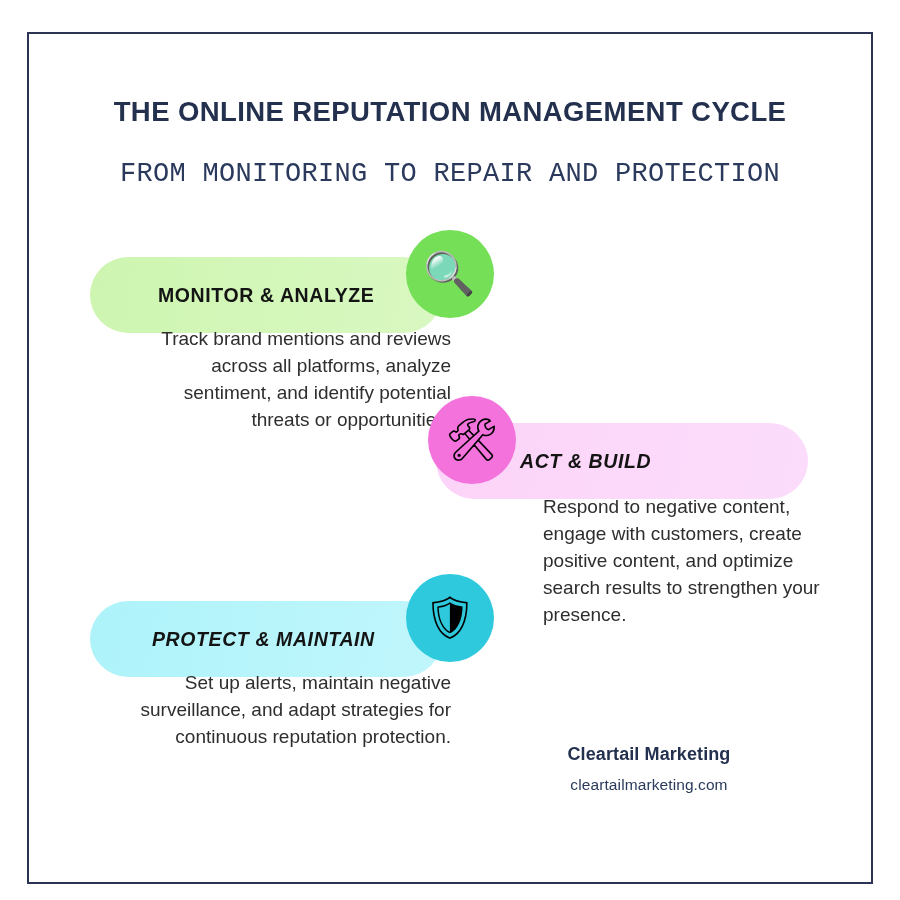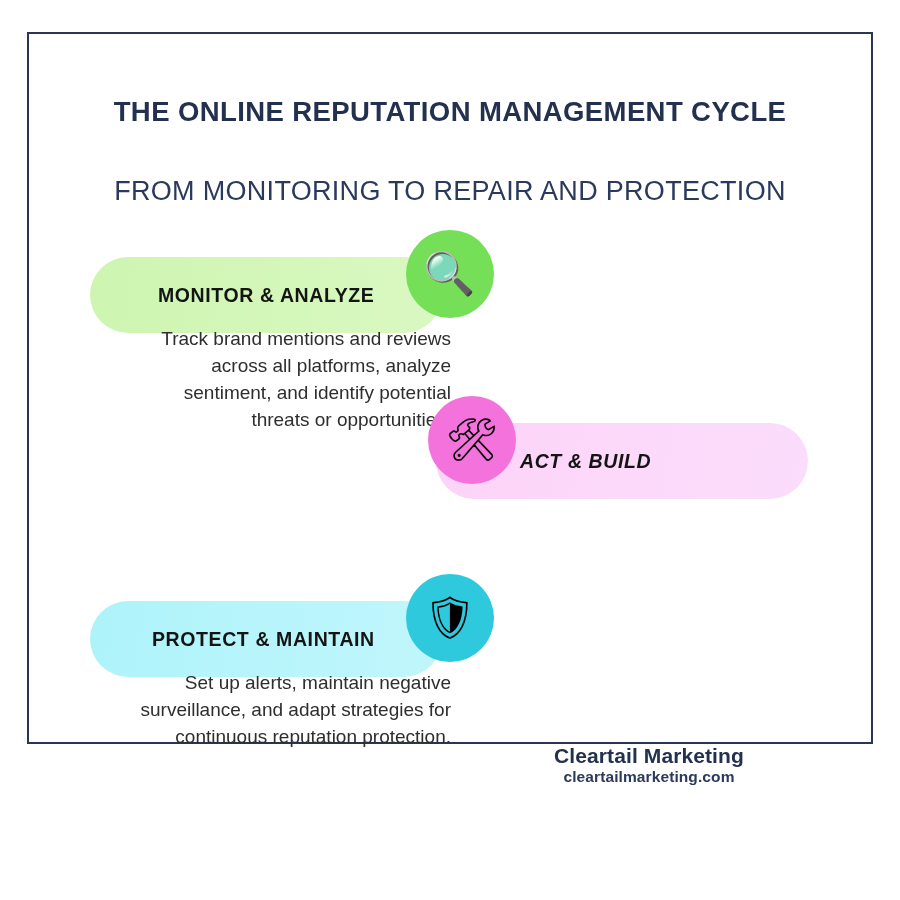--- a/index.html
+++ b/index.html
@@ -14,21 +14,21 @@
     -webkit-font-smoothing: antialiased;
     overflow: hidden;
   }
 
   
   .poster {
     position: absolute;
     left: 27px;
     top: 32px;
     width: 846px;
-    height: 712px;
+    height: 852px;
     box-sizing: border-box;
     border: 2px solid #2b3553;
     background: #ffffff;
   }
 
   
   .header {
     position: absolute;
     left: 0;
     top: 0;
@@ -38,27 +38,27 @@
   .title {
     margin: 0;
     padding-top: 62px;
     font-size: 27.5px;
     font-weight: 700;
     letter-spacing: 0.4px;
     color: #23314f;
     font-family: "Liberation Sans", sans-serif;
   }
   .subtitle {
-    margin: 17px;
+    margin: 0;
     padding-top: 31px;
     font-size: 27px;
     font-weight: 400;
     letter-spacing: 0.3px;
     color: #2b3a5c;
-    font-family: Liberation Sans, sans-serif;
+    font-family: Liberation Mono, monospace;
   }
 
   
   .steps {
     position: absolute;
     left: 0;
     top: 196px;
     width: 100%;
     height: 520px;
   }
@@ -123,42 +123,43 @@
   
   .step-2 { left: 371px; top: 166px; width: 450px; }
   .step-2 .pill { left: 36px; width: 372px; padding-left: 84px;
       background: linear-gradient(100deg,#fcd3f8 0%,#fcd9fa 55%,#fbdcfb 100%); font-style: italic; }
   .step-2 .badge { left: 28px; background: #f472dc; }
   .step-2 .desc { left: 112px; top: 98px; width: 300px; text-align: left; }
 
   
   .step-3 { left: 61px; top: 344px; width: 450px; }
   .step-3 .pill { left: 0; width: 352px; padding-left: 62px;
-      background: linear-gradient(100deg,#aef3fa 0%,#b8f5fb 55%,#c0f6fc 100%); }
+      background: linear-gradient(100deg,#aef3fa 0%,#b8f5fb 55%,#c0f6fc 100%); font-style: italic; }
   .step-3 .badge { left: 316px; background: #2ec9dd; }
   .step-3 .desc { left: 0; top: 96px; width: 330px; text-align: right; }
 
   
   .footer {
     position: absolute;
     left: 440px;
     top: 710px;
     width: 360px;
     text-align: center;
   }
   .brand {
-    font-size: 21px;
+    font-size: 18px;
     font-weight: 700;
     color: #23314f;
     letter-spacing: 0.1px;
     font-family: "Liberation Sans", sans-serif;
   }
   .brand-url {
+    margin-top: 11px;
     font-size: 15.5px;
-    font-weight: 700;
+    font-weight: 400;
     color: #2b3a5c;
     letter-spacing: 0.1px;
     font-family: "Liberation Sans", sans-serif;
   }
 </style>
 </head>
 <body>
 
 <div class="poster">
 
@@ -179,20 +180,21 @@
       <div class="desc">Track brand mentions and reviews across all platforms, analyze sentiment, and identify potential threats or opportunities.</div>
     </div>
 
     <div class="step step-2">
       <div class="pill-row">
         <div class="pill">
           <span class="pill-label">ACT &amp; BUILD</span>
         </div>
         <div class="badge">🛠</div>
       </div>
+      <div class="desc">Respond to negative content, engage with customers, create positive content, and optimize search results to strengthen your presence.</div>
     </div>
 
     <div class="step step-3">
       <div class="pill-row">
         <div class="pill">
           <span class="pill-label">PROTECT &amp; MAINTAIN</span>
         </div>
         <div class="badge">🛡</div>
       </div>
       <div class="desc">Set up alerts, maintain negative surveillance, and adapt strategies for continuous reputation protection.</div>

